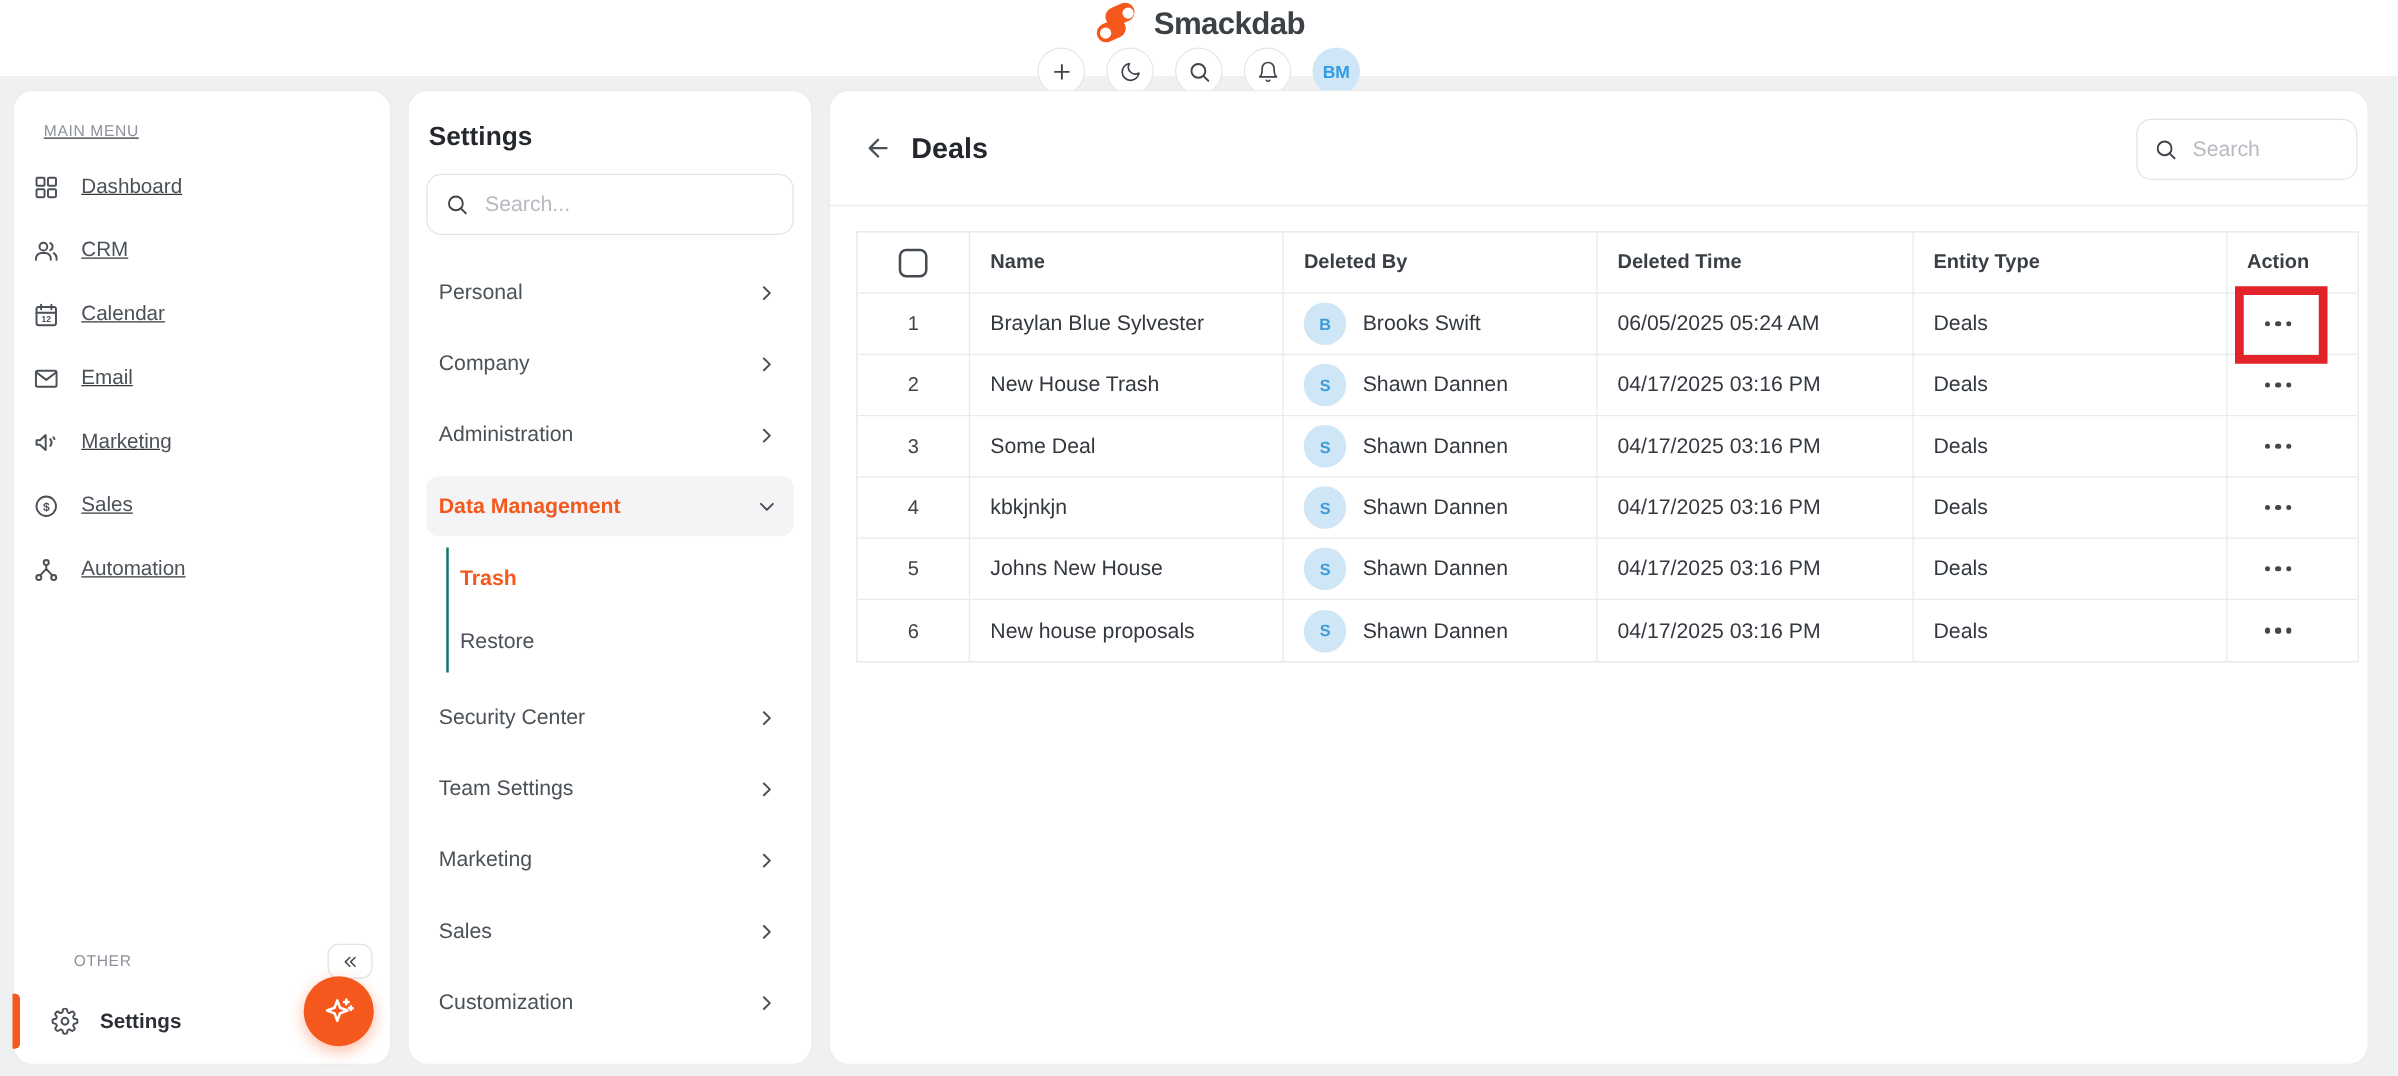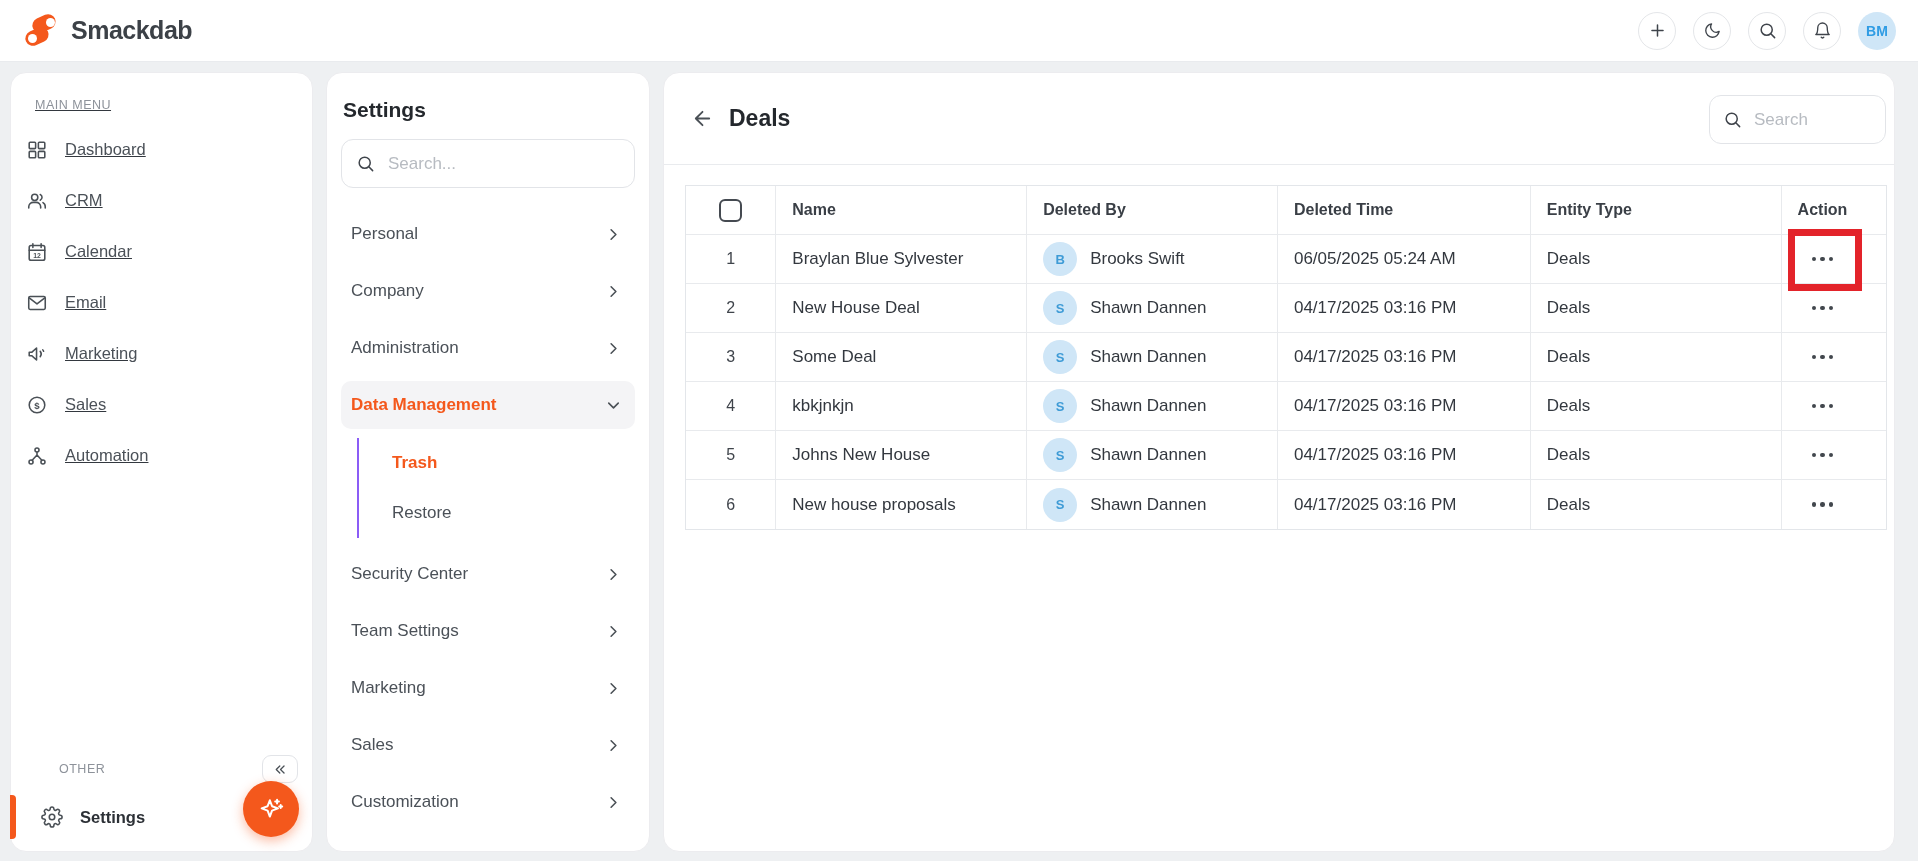--- a/index.html
+++ b/index.html
@@ -15,21 +15,21 @@
   html,body{margin:0;padding:0;}
   body{
     width:1918px;height:861px;position:relative;overflow:hidden;
     background:#eef0f2;
     font-family:"Liberation Sans",sans-serif;color:var(--ink);
   }
   
   .topbar{
     position:absolute;left:0;top:0;width:1918px;height:62px;background:#fff;
     border-bottom:1px solid #e9ebee;display:flex;align-items:center;
-    justify-content:space-between;padding:0 22px;
+    justify-content:space-between;padding:0 22px;flex-direction:column;
   }
   .brand{display:flex;align-items:center;gap:11px;}
   .logo-mark{position:relative;width:38px;height:38px;}
   .logo-mark .pill{position:absolute;width:24px;height:15px;border-radius:8px;background:var(--accent);transform:rotate(-24deg);}
   .logo-mark .pill.top{left:10px;top:4px;}
   .logo-mark .pill.bottom{left:3px;top:17px;}
   .logo-mark .dot{position:absolute;width:9px;height:9px;border-radius:50%;background:#fff;}
   .logo-mark .dot.top{left:24px;top:6px;}
   .logo-mark .dot.bottom{left:6px;top:22px;}
   .brand-name{font-size:25px;font-weight:700;color:#3c4147;letter-spacing:-0.5px;}
@@ -63,21 +63,21 @@
   
   .sp-title{font-size:21px;font-weight:700;color:#24282d;margin:25px 0 17px 16px;}
   .sp-search{margin:0 14px 22px;height:49px;border:1px solid #e2e4e8;border-radius:12px;
     display:flex;align-items:center;gap:11px;padding:0 14px;background:#fff;}
   .sp-search input,.mp-search input{border:none;outline:none;font-size:17px;width:100%;
     color:#333;background:transparent;font-family:"Liberation Sans",sans-serif;}
   .sp-search input::placeholder,.mp-search input::placeholder{color:#b7bbc1;}
   .menu-item{height:48px;margin:0 14px 9px;padding:0 12px 0 10px;display:flex;align-items:center;
     justify-content:space-between;font-size:17px;color:var(--ink-soft);border-radius:10px;cursor:pointer;}
   .menu-item.active{background:#f4f4f6;color:var(--accent);font-weight:700;}
-  .submenu{margin:4px 14px 12px 30px;border-left:2px solid #8b5cf6;padding-left:33px;}
+  .submenu{margin:4px 14px 12px 30px;border-left:2px solid #0f766e;padding-left:9px;}
   .subitem{height:50px;display:flex;align-items:center;font-size:17px;color:var(--ink-soft);cursor:pointer;}
   .subitem.active{color:var(--accent);font-weight:700;}
   
   #main-panel{overflow:hidden;}
   .mp-header{position:relative;height:91px;}
   .back-deals{display:flex;align-items:center;gap:15px;position:absolute;left:27px;top:32px;}
   .mp-title{font-size:23px;font-weight:700;color:#24282d;}
   .mp-search{position:absolute;right:8px;top:22px;width:177px;height:49px;border:1px solid #e2e4e8;
     border-radius:12px;display:flex;align-items:center;gap:10px;padding:0 13px;background:#fff;}
   .mp-divider{position:absolute;left:0;right:0;top:91px;height:1px;background:#e9ebee;}
@@ -410,21 +410,21 @@
             <td><span>06/05/2025 05:24 AM</span></td>
             <td><span>Deals</span></td>
             <td class="col-action"><span class="hl"></span><button class="dots">
                 <i></i>
                 <i></i>
                 <i></i>
               </button></td>
           </tr>
           <tr>
             <td class="col-check"><span class="row-num">2</span></td>
-            <td><span>New House Deal</span></td>
+            <td><span>New House Trash</span></td>
             <td>
               <span class="user">
                 <span class="uavatar">
                   <span>S</span>
                 </span>
                 <span>Shawn Dannen</span>
               </span>
             </td>
             <td><span>04/17/2025 03:16 PM</span></td>
             <td><span>Deals</span></td>

